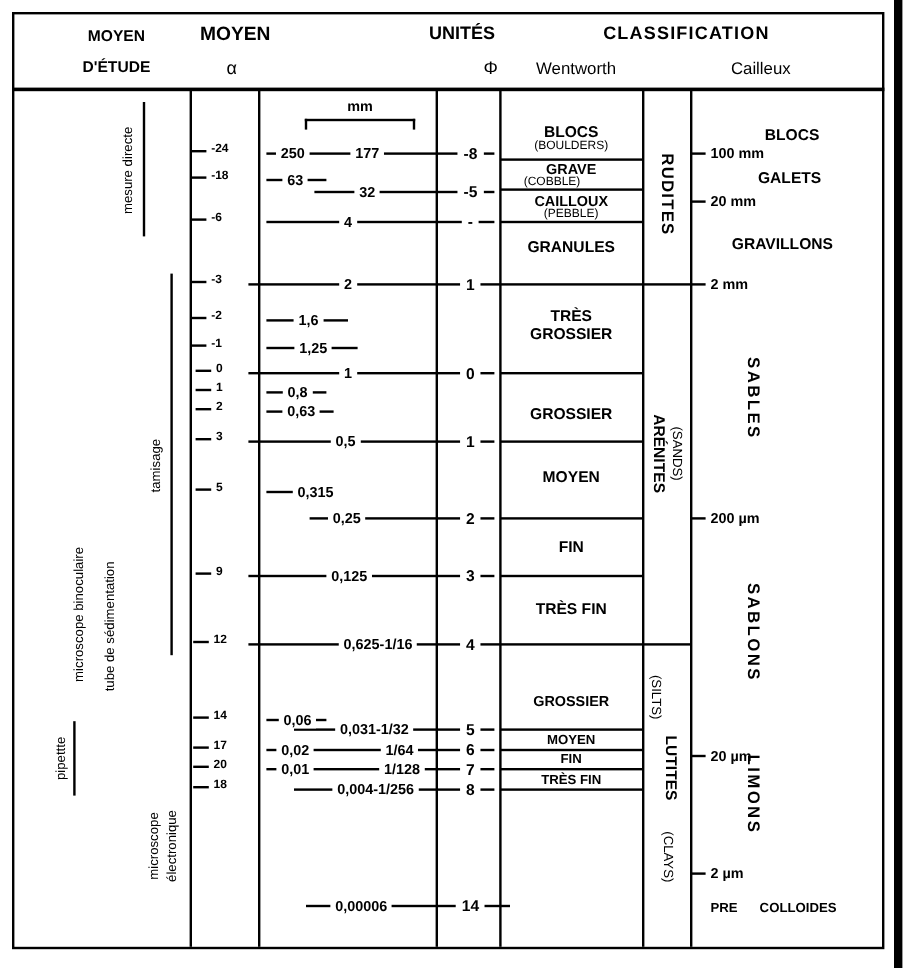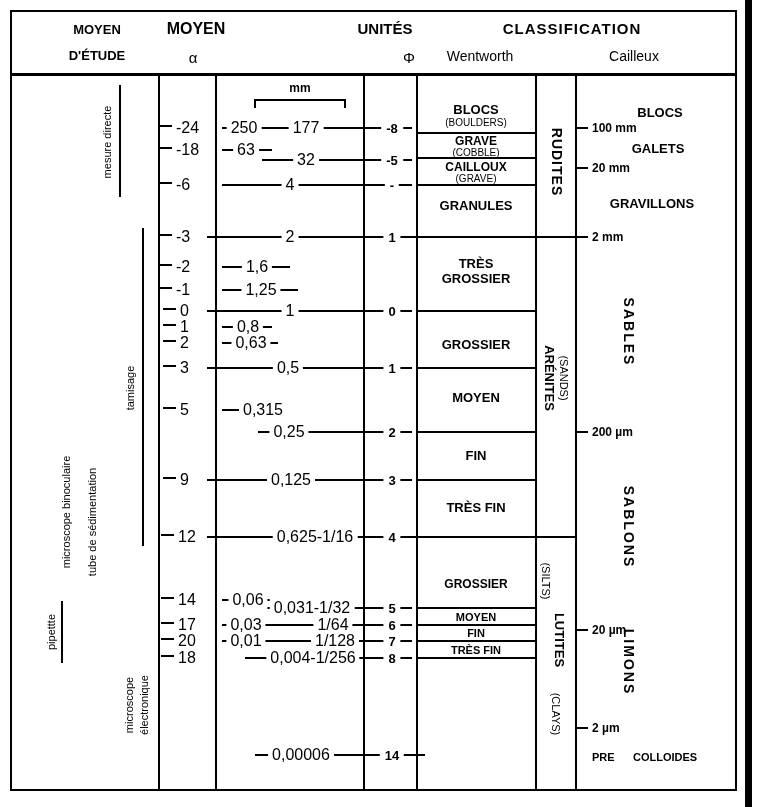--- a/index.html
+++ b/index.html
@@ -6,24 +6,24 @@
   html,body{margin:0;padding:0;background:#fff}
   .canvas{position:relative;width:758px;height:807px;background:#fff;
           font-family:"Liberation Sans",sans-serif;color:#000;overflow:hidden}
   .ln{position:absolute;background:#000}
   .t{position:absolute;white-space:nowrap;line-height:1.1}
   .b{font-weight:bold}
   .ctr{transform:translate(-50%,-50%)}
   .rcw{transform:translate(-50%,-50%) rotate(90deg)}
   .rccw{transform:translate(-50%,-50%) rotate(-90deg)}
   .ol{position:absolute;white-space:nowrap;transform:translate(-50%,-50%);
-      background:#fff;padding:0 4px;font-weight:normal;font-size:16px}
+      background:#fff;padding:0 4px;font-weight:bold;font-size:12px}
   .phl{position:absolute;white-space:nowrap;transform:translate(-50%,-50%);
       background:#fff;padding:0 5px;font-weight:bold;font-size:13px}
-  .afn{position:absolute;font-weight:normal;font-size:16px;white-space:nowrap}
+  .afn{position:absolute;font-weight:bold;font-size:10px;white-space:nowrap}
   .afn::before{content:"";position:absolute;left:-17px;top:6px;width:13px;height:2px;background:#000}
   .ctk{position:absolute;font-weight:bold;font-size:12px;white-space:nowrap}
   .s10{font-size:10px}.s11{font-size:11px}.s12{font-size:12px}.s13{font-size:13px}
   .s14{font-size:14px}.s15{font-size:15px}.s16{font-size:16px}
   .ls1{letter-spacing:1px}.ls2{letter-spacing:2px}
 </style>
 </head>
 <body>
 
 <div class="canvas">
@@ -128,21 +128,21 @@
   <div class="ol" style="left:290px;top:311px">1</div>
   <div class="ol" style="left:248px;top:327px">0,8</div>
   <div class="ol" style="left:251px;top:343px">0,63</div>
   <div class="ol" style="left:288px;top:368px">0,5</div>
   <div class="ol" style="left:263px;top:410px">0,315</div>
   <div class="ol" style="left:289px;top:432px">0,25</div>
   <div class="ol" style="left:291px;top:480px">0,125</div>
   <div class="ol" style="left:315px;top:537px">0,625-1/16</div>
   <div class="ol" style="left:248px;top:600px">0,06</div>
   <div class="ol" style="left:312px;top:608px">0,031-1/32</div>
-  <div class="ol" style="left:246px;top:625px">0,03</div>
+  <div class="ol" style="left:246px;top:625px">0,02</div>
   <div class="ol" style="left:333px;top:625px">1/64</div>
   <div class="ol" style="left:246px;top:641px">0,01</div>
   <div class="ol" style="left:335px;top:641px">1/128</div>
   <div class="ol" style="left:313px;top:658px">0,004-1/256</div>
   <div class="ol" style="left:301px;top:755px">0,00006</div>
 
   <div class="phl" style="left:392px;top:128px">-8</div>
   <div class="phl" style="left:392px;top:160px">-5</div>
   <div class="phl" style="left:392px;top:185px">-</div>
   <div class="phl" style="left:392px;top:237px">1</div>
@@ -153,23 +153,23 @@
   <div class="phl" style="left:392px;top:537px">4</div>
   <div class="phl" style="left:392px;top:608px">5</div>
   <div class="phl" style="left:392px;top:625px">6</div>
   <div class="phl" style="left:392px;top:641px">7</div>
   <div class="phl" style="left:392px;top:658px">8</div>
   <div class="phl" style="left:392px;top:755px">14</div>
 
   <div class="t ctr b s13" style="left:476px;top:110px">BLOCS</div>
   <div class="t ctr s10" style="left:476px;top:122px">(BOULDERS)</div>
   <div class="t ctr b s12" style="left:476px;top:142px">GRAVE</div>
-  <div class="t ctr s10" style="left:476px;top:152px">(COBBLE)</div>
+  <div class="t ctr s10" style="left:460px;top:152px">(COBBLE)</div>
   <div class="t ctr b s12" style="left:476px;top:168px">CAILLOUX</div>
-  <div class="t ctr s10" style="left:476px;top:178px">(GRAVE)</div>
+  <div class="t ctr s10" style="left:476px;top:178px">(PEBBLE)</div>
   <div class="t ctr b s13" style="left:476px;top:206px">GRANULES</div>
   <div class="t ctr b s13" style="left:476px;top:264px">TRÈS</div>
   <div class="t ctr b s13" style="left:476px;top:279px">GROSSIER</div>
   <div class="t ctr b s13" style="left:476px;top:345px">GROSSIER</div>
   <div class="t ctr b s13" style="left:476px;top:398px">MOYEN</div>
   <div class="t ctr b s13" style="left:476px;top:456px">FIN</div>
   <div class="t ctr b s13" style="left:476px;top:508px">TRÈS FIN</div>
   <div class="t ctr b s12" style="left:476px;top:585px">GROSSIER</div>
   <div class="t ctr b s11" style="left:476px;top:617px">MOYEN</div>
   <div class="t ctr b s11" style="left:476px;top:633px">FIN</div>

